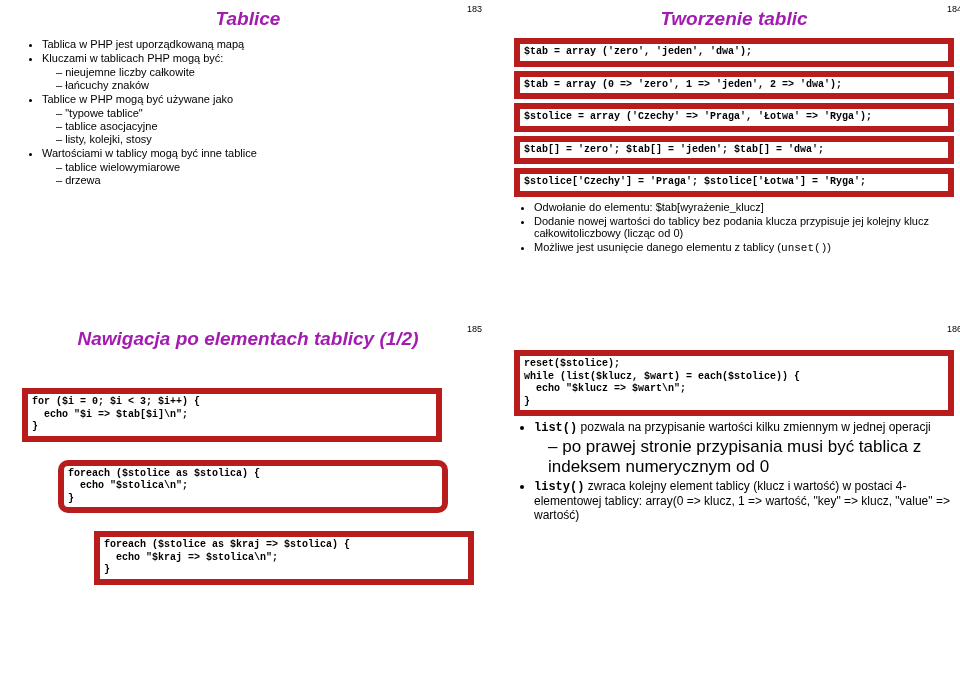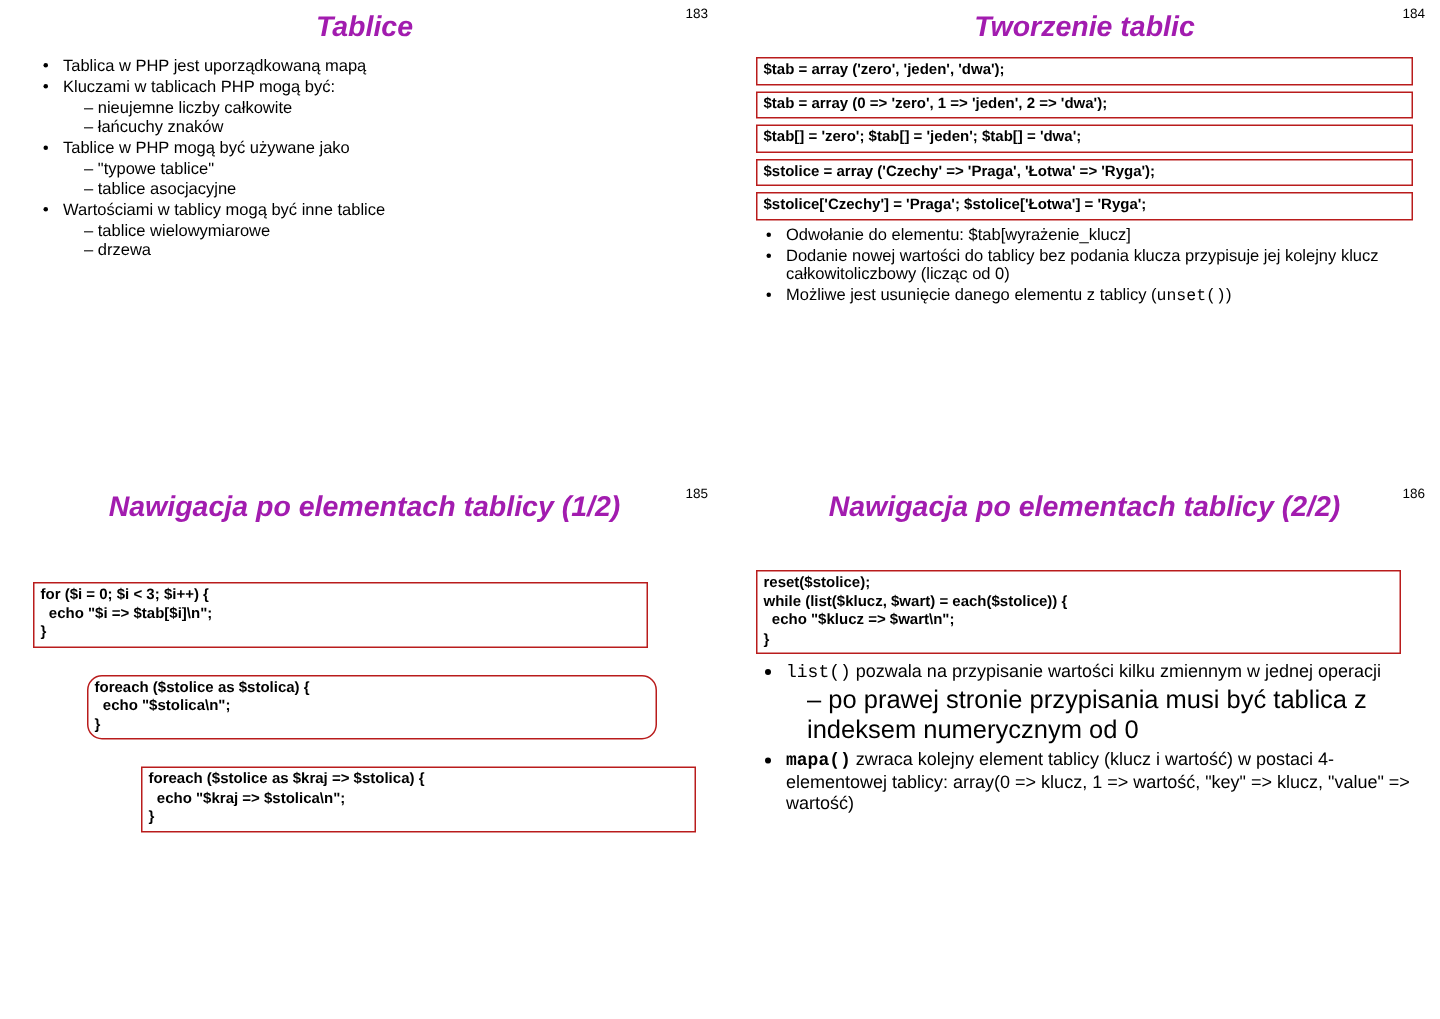--- a/index.html
+++ b/index.html
@@ -38,24 +38,24 @@
     right: 10px;
     font-size: 9px;
     text-align: right;
   }
   ul.b1 { list-style: disc; margin: 0; padding-left: 20px; }
   ul.b2 { list-style: none; margin: 2px 0 2px 0; padding-left: 14px; }
   ul.b2 > li::before { content: "– "; }
   ul.b1 > li { margin-bottom: 2px; }
   ul.b2 > li { margin-bottom: 1px; }
   .codebox {
-    border: 1px solid #b91c1c;
+    border: 6px solid #b91c1c;
     padding: 2px 4px;
     margin: 4px 0 4px 0;
-    font-family: Liberation Sans, sans-serif;
+    font-family: Liberation Mono, monospace;
     font-size: 10px;
     font-weight: bold;
     white-space: pre;
     line-height: 1.25;
   }
   .mono { font-family: "Courier New", monospace; }
   .s3 .codebox, .s4 .codebox { font-weight: bold; }
   .indent1 { margin-left: 36px; width: 370px; border-radius: 10px; }
   .indent2 { margin-left: 72px; width: 360px; }
   .s3 ul.b1, .s4 ul.b1 { margin-top: 4px; }
@@ -74,38 +74,39 @@
       <li><span>Kluczami w tablicach PHP mogą być:</span>
         <ul class="b2">
           <li>nieujemne liczby całkowite</li>
           <li>łańcuchy znaków</li>
         </ul>
       </li>
       <li><span>Tablice w PHP mogą być używane jako</span>
         <ul class="b2">
           <li>"typowe tablice"</li>
           <li>tablice asocjacyjne</li>
+          <li>listy, kolejki, stosy</li>
         </ul>
       </li>
       <li><span>Wartościami w tablicy mogą być inne tablice</span>
         <ul class="b2">
           <li>tablice wielowymiarowe</li>
           <li>drzewa</li>
         </ul>
       </li>
     </ul>
   </div>
 
   <div class="slide">
     <div class="num">184</div>
     <div class="title">Tworzenie tablic</div>
     <div class="codebox">$tab = array ('zero', 'jeden', 'dwa');</div>
     <div class="codebox">$tab = array (0 =&gt; 'zero', 1 =&gt; 'jeden', 2 =&gt; 'dwa');</div>
+    <div class="codebox">$stolice = array ('Czechy' =&gt; 'Praga', 'Łotwa' =&gt; 'Ryga');</div>
     <div class="codebox">$tab[] = 'zero'; $tab[] = 'jeden'; $tab[] = 'dwa';</div>
-    <div class="codebox">$stolice = array ('Czechy' =&gt; 'Praga', 'Łotwa' =&gt; 'Ryga');</div>
     <div class="codebox">$stolice['Czechy'] = 'Praga'; $stolice['Łotwa'] = 'Ryga';</div>
     <ul class="b1">
       <li>Odwołanie do elementu: $tab[wyrażenie_klucz]</li>
       <li>Dodanie nowej wartości do tablicy bez podania klucza przypisuje jej kolejny klucz całkowitoliczbowy (licząc od 0)</li>
       <li><span>Możliwe jest usunięcie danego elementu z tablicy (</span><span class="mono">unset()</span><span>)</span></li>
     </ul>
   </div>
 
   <div class="slide s3">
     <div class="num">185</div>
@@ -119,29 +120,28 @@
   echo "$stolica\n";
 }</div>
     <div style="height:10px"></div>
     <div class="codebox indent2">foreach ($stolice as $kraj =&gt; $stolica) {
   echo "$kraj =&gt; $stolica\n";
 }</div>
   </div>
 
   <div class="slide s4">
     <div class="num">186</div>
-    <div class="title">Nawigacja po elementach tablicy (2/2)</div>
     <div style="height:18px"></div>
     <div class="codebox" style="width:420px">reset($stolice);
 while (list($klucz, $wart) = each($stolice)) {
   echo "$klucz =&gt; $wart\n";
 }</div>
     <ul class="b1" style="font-size:12px;">
-      <li><span class="mono" style="font-weight:normal">list()</span><span> pozwala na przypisanie wartości kilku zmiennym w jednej operacji</span>
+      <li><span class="mono" style="font-weight:bold">list()</span><span> pozwala na przypisanie wartości kilku zmiennym w jednej operacji</span>
         <ul class="b2" style="font-size:17px;">
           <li>po prawej stronie przypisania musi być tablica z indeksem numerycznym od 0</li>
         </ul>
       </li>
-      <li><span class="mono" style="font-weight:bold">mapa()</span><span> zwraca kolejny element tablicy (klucz i wartość) w postaci 4-elementowej tablicy: array(0 =&gt; klucz, 1 =&gt; wartość, "key" =&gt; klucz, "value" =&gt; wartość)</span></li>
+      <li><span class="mono" style="font-weight:bold">listy()</span><span> zwraca kolejny element tablicy (klucz i wartość) w postaci 4-elementowej tablicy: array(0 =&gt; klucz, 1 =&gt; wartość, "key" =&gt; klucz, "value" =&gt; wartość)</span></li>
     </ul>
   </div>
 
 </div>
 
 </body></html>

